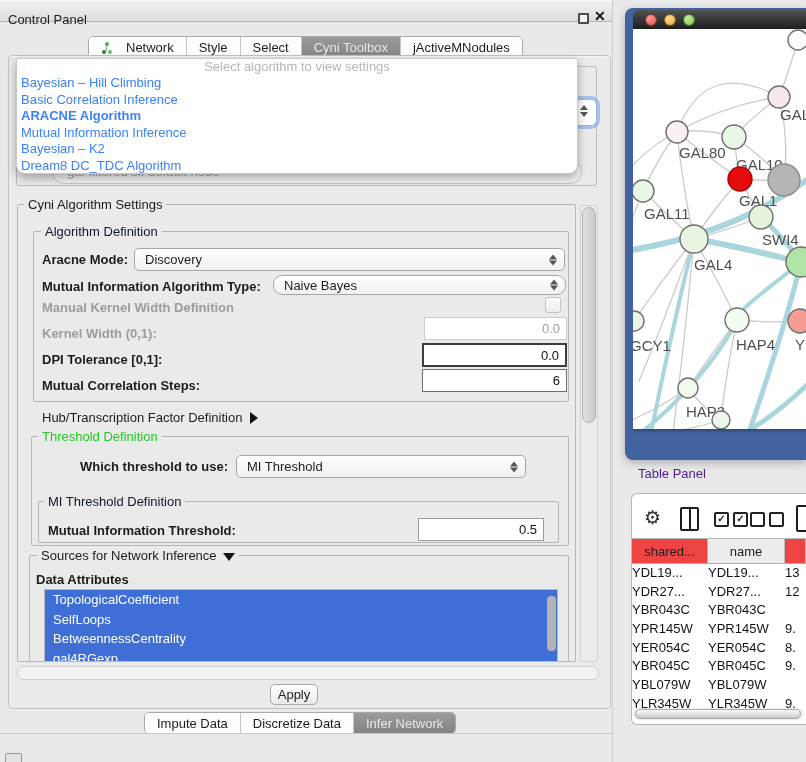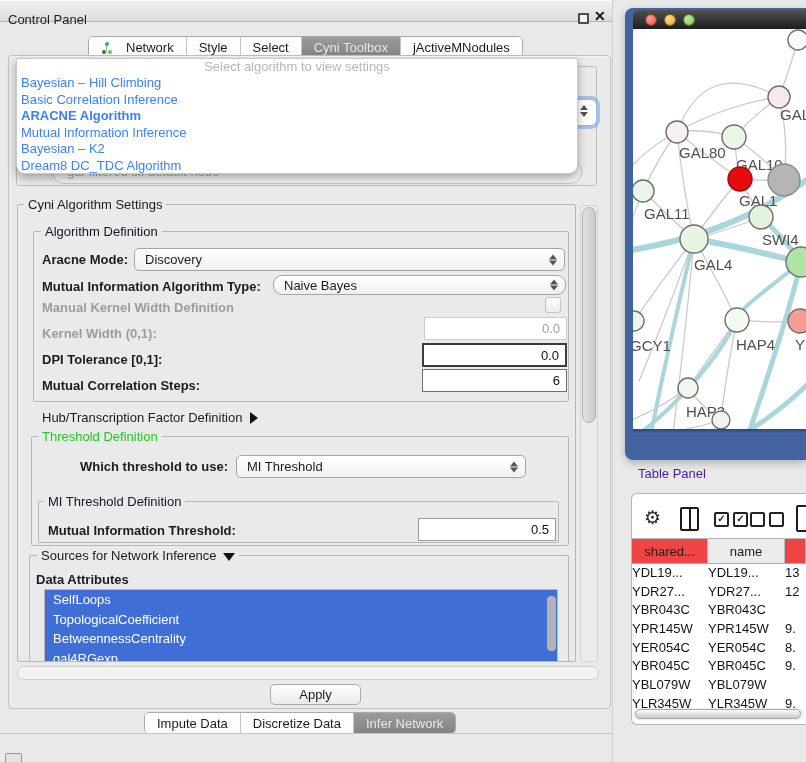--- a/index.html
+++ b/index.html
@@ -79,21 +79,21 @@
 
   .attr-list{left:44px;top:589px;width:514px;height:73px;background:#fff;border:1px solid #b9b9b9;overflow:hidden;}
   .attr-item{height:19.5px;line-height:19.5px;background:#3f6fd6;color:#fff;padding-left:8px;white-space:nowrap;}
   .attr-vthumb{left:547px;top:596px;width:9px;height:55px;background:#b3b3b3;border-radius:4px;}
 
   .vscroll{left:580px;top:205px;width:18px;height:457px;background:#ececec;border:1px solid #d2d2d2;border-radius:2px;}
   .vthumb{left:582px;top:207px;width:14px;height:216px;background:linear-gradient(90deg,#e2e2e2,#c9c9c9);
           border:1px solid #b2b2b2;border-radius:7px;}
   .hscroll{left:17px;top:666px;width:582px;height:14px;background:#f2f2f2;border:1px solid #cfcfcf;border-radius:7px;}
 
-  .apply-btn{left:270px;top:684px;width:91px;height:21px;background:linear-gradient(#ffffff,#e9e9e9);
+  .apply-btn{left:270px;top:684px;width:48px;height:21px;background:linear-gradient(#ffffff,#e9e9e9);
              border:1px solid #a9a9a9;border-radius:5px;text-align:center;line-height:20px;}
 
   .mini-icon{left:5px;top:753px;width:17px;height:12px;border:1px solid #979797;background:#e3e3e3;border-radius:2px;}
 
   
   .net-window{left:625px;top:8px;width:181px;height:452px;background:#42639f;border-radius:8px 0 0 8px;
               box-shadow:0 3px 8px rgba(0,0,0,.25);}
   .net-titlebar{left:633px;top:10px;width:173px;height:19px;background:linear-gradient(#525252,#1d1d1d);
                 border-radius:6px 0 0 0;display:flex;align-items:center;gap:7px;padding-left:12px;box-sizing:border-box;}
   .light{width:12px;height:12px;border-radius:50%;border:1px solid rgba(0,0,0,.45);box-sizing:border-box;}
@@ -226,28 +226,28 @@
     <span>MI Threshold</span>
     <span class="arrows">
         <span class="arr-up"></span>
         <span class="arr-dn"></span>
       </span>
   </div>
 
   <div class="abs gbox" style="left:38px;top:501px;width:521px;height:42px;"></div>
   <div class="abs gbox-label t-blue" style="left:44px;top:494px;">MI Threshold Definition</div>
   <div class="abs lbl" style="left:48px;top:523px;">Mutual Information Threshold:</div>
-  <input class="fld" readonly="" style="left: 418px; top: 518px; width: 138px; height: 23px;" value="0.5">
+  <input class="fld" readonly="" style="left: 418px; top: 518px; width: 126px; height: 23px;" value="0.5">
 
   <div class="abs gbox" style="left:29px;top:555px;width:540px;height:107px;border-bottom:none;"></div>
   <div class="abs gbox-label" style="left:37px;top:548px;"><span>Sources for Network Inference</span><span class="tri-down"></span></div>
   <div class="abs lbl" style="left:36px;top:572px;">Data Attributes</div>
   <div class="abs attr-list">
+      <div class="attr-item">TopologicalCoefficient</div>
       <div class="attr-item">SelfLoops</div>
-      <div class="attr-item">TopologicalCoefficient</div>
       <div class="attr-item">BetweennessCentrality</div>
       <div class="attr-item">gal4RGexp</div>
     </div>
   <div class="abs attr-vthumb"></div>
   <div class="abs hscroll"></div>
 
   <div class="abs apply-btn">Apply</div>
 
   <div class="abs bottom-tabbar tabgroup">
       <div class="tab">Impute Data</div>

